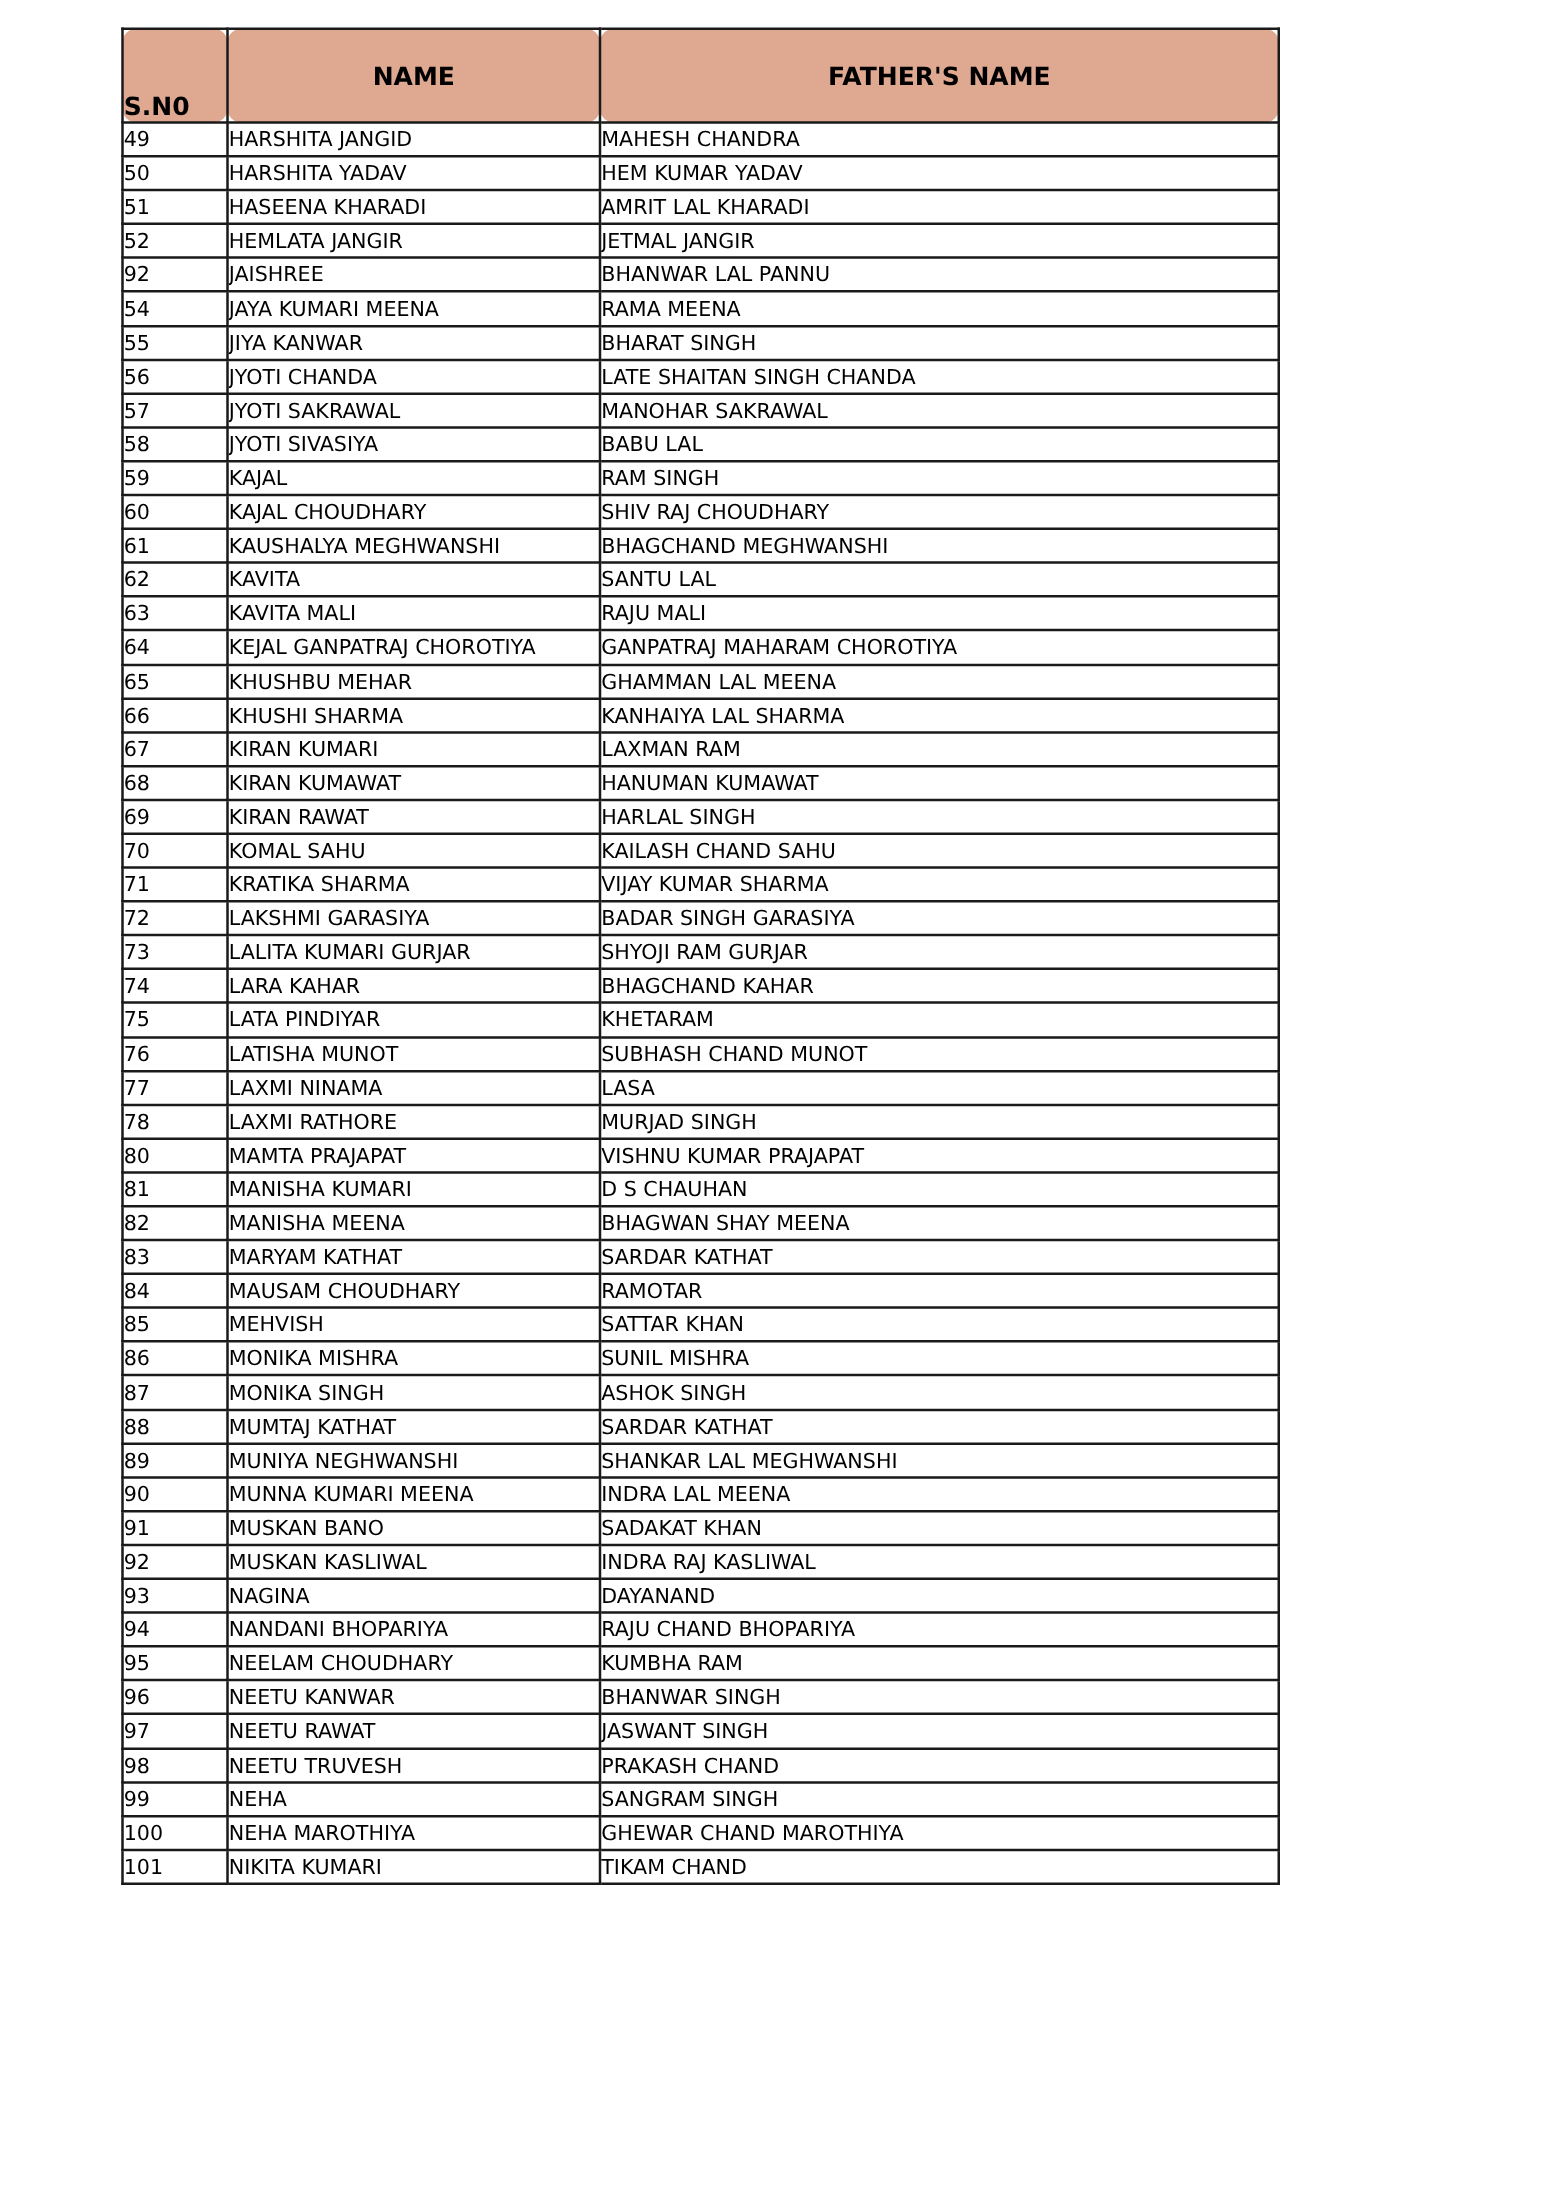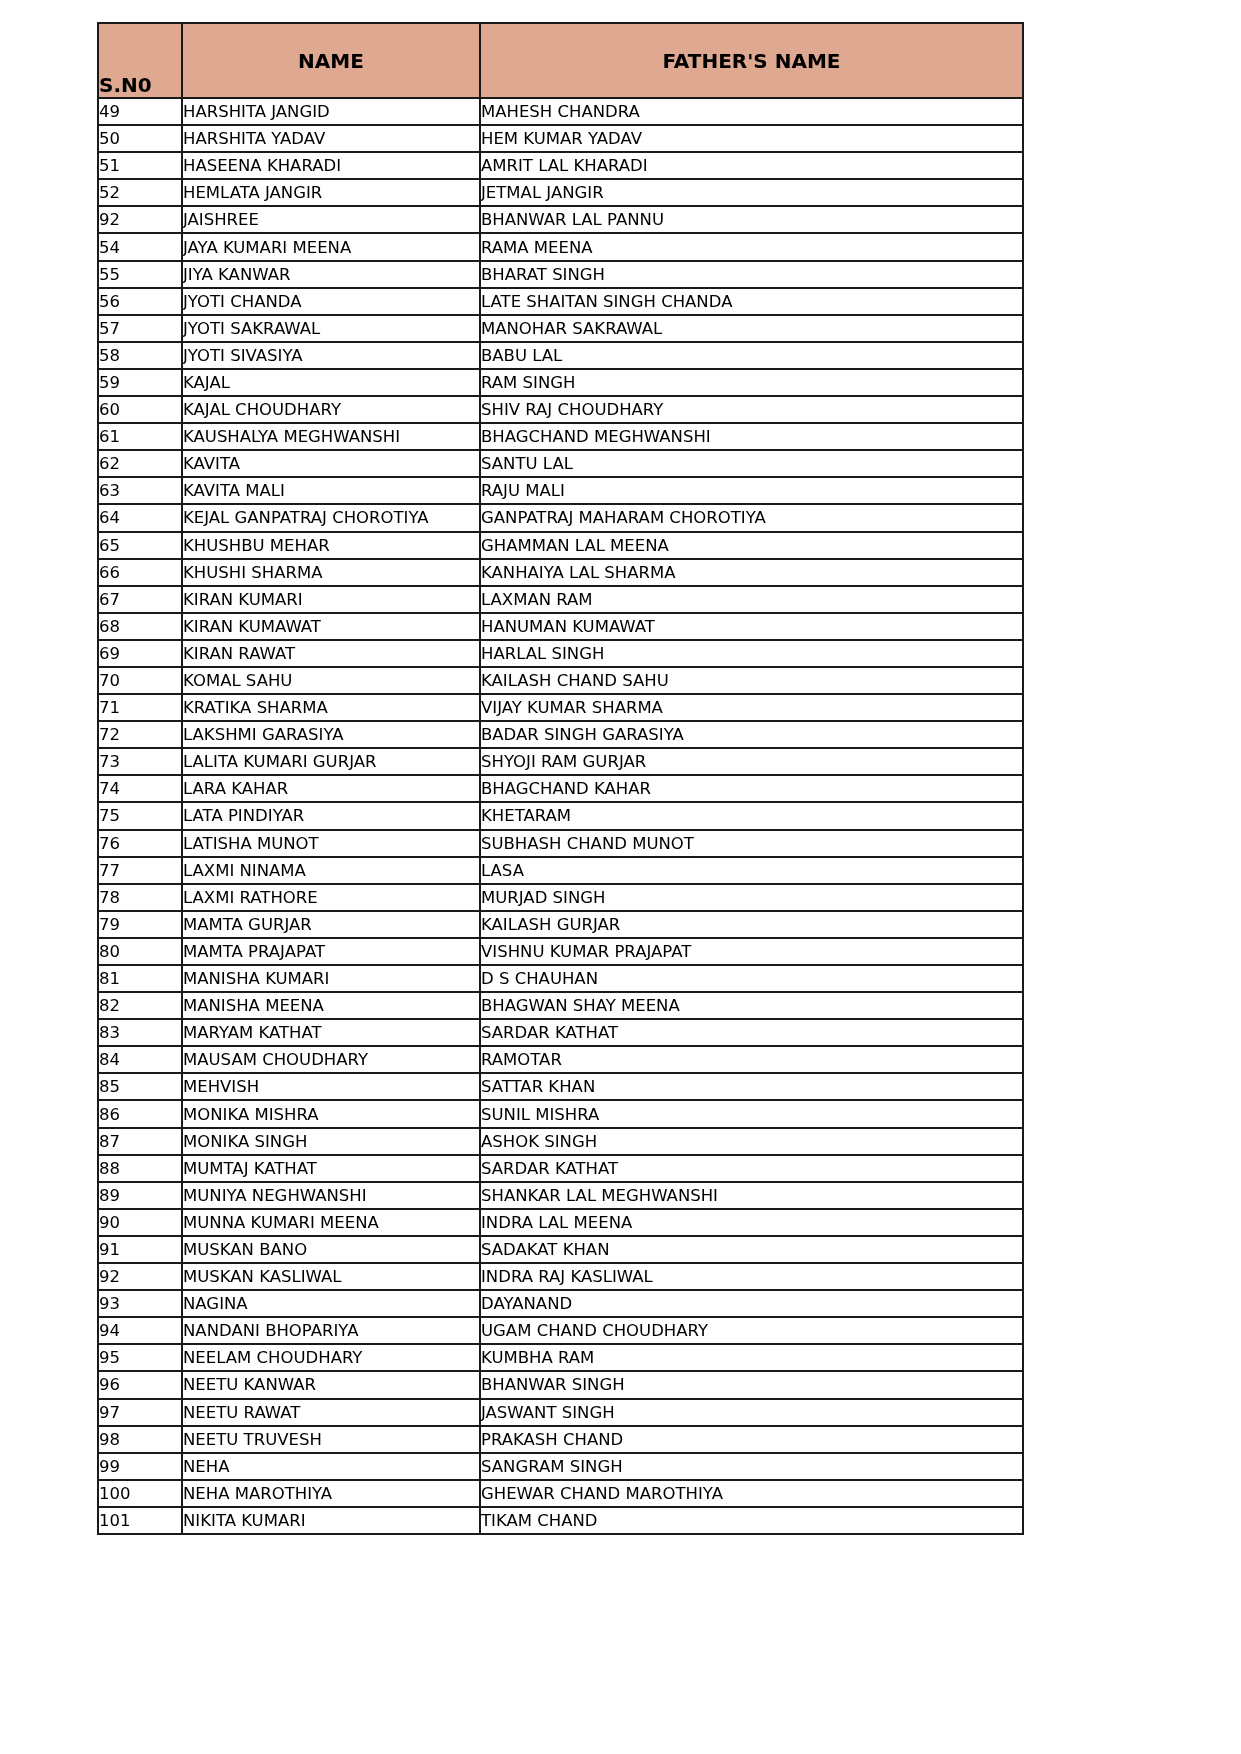--- a/index.html
+++ b/index.html
@@ -15,20 +15,21 @@
   }
   table.roster th, table.roster td {
     border: 2px solid #1a1a1a;
     padding: 0;
   }
   table.roster thead th {
     background: #dfa890;
     height: 73px;
     font-weight: bold;
     font-size: 20px;
+    border-radius: 11px;
   }
   th.col-sno { width: 82px; vertical-align: bottom; text-align: left; padding-bottom: 2px; font-size: 20px; }
   th.col-name { width: 296px; vertical-align: middle; text-align: center; padding-bottom: 10px; }
   th.col-father { vertical-align: middle; padding-bottom: 10px; }
   table.roster tbody td {
     height: 25.1px;
     font-size: 16.5px;
     line-height: 25px;
     white-space: nowrap;
     overflow: hidden;
@@ -193,25 +194,20 @@
           <td class="c-sno">77</td>
           <td class="c-name">LAXMI NINAMA</td>
           <td class="c-father">LASA</td>
         </tr>
         <tr>
           <td class="c-sno">78</td>
           <td class="c-name">LAXMI RATHORE</td>
           <td class="c-father">MURJAD SINGH</td>
         </tr>
         <tr>
-          <td class="c-sno">79</td>
-          <td class="c-name">MAMTA GURJAR</td>
-          <td class="c-father">KAILASH GURJAR</td>
-        </tr>
-        <tr>
           <td class="c-sno">80</td>
           <td class="c-name">MAMTA PRAJAPAT</td>
           <td class="c-father">VISHNU KUMAR PRAJAPAT</td>
         </tr>
         <tr>
           <td class="c-sno">81</td>
           <td class="c-name">MANISHA KUMARI</td>
           <td class="c-father">D S CHAUHAN</td>
         </tr>
         <tr>
@@ -270,21 +266,21 @@
           <td class="c-father">INDRA RAJ KASLIWAL</td>
         </tr>
         <tr>
           <td class="c-sno">93</td>
           <td class="c-name">NAGINA</td>
           <td class="c-father">DAYANAND</td>
         </tr>
         <tr>
           <td class="c-sno">94</td>
           <td class="c-name">NANDANI BHOPARIYA</td>
-          <td class="c-father">UGAM CHAND CHOUDHARY</td>
+          <td class="c-father">RAJU CHAND BHOPARIYA</td>
         </tr>
         <tr>
           <td class="c-sno">95</td>
           <td class="c-name">NEELAM CHOUDHARY</td>
           <td class="c-father">KUMBHA RAM</td>
         </tr>
         <tr>
           <td class="c-sno">96</td>
           <td class="c-name">NEETU KANWAR</td>
           <td class="c-father">BHANWAR SINGH</td>

